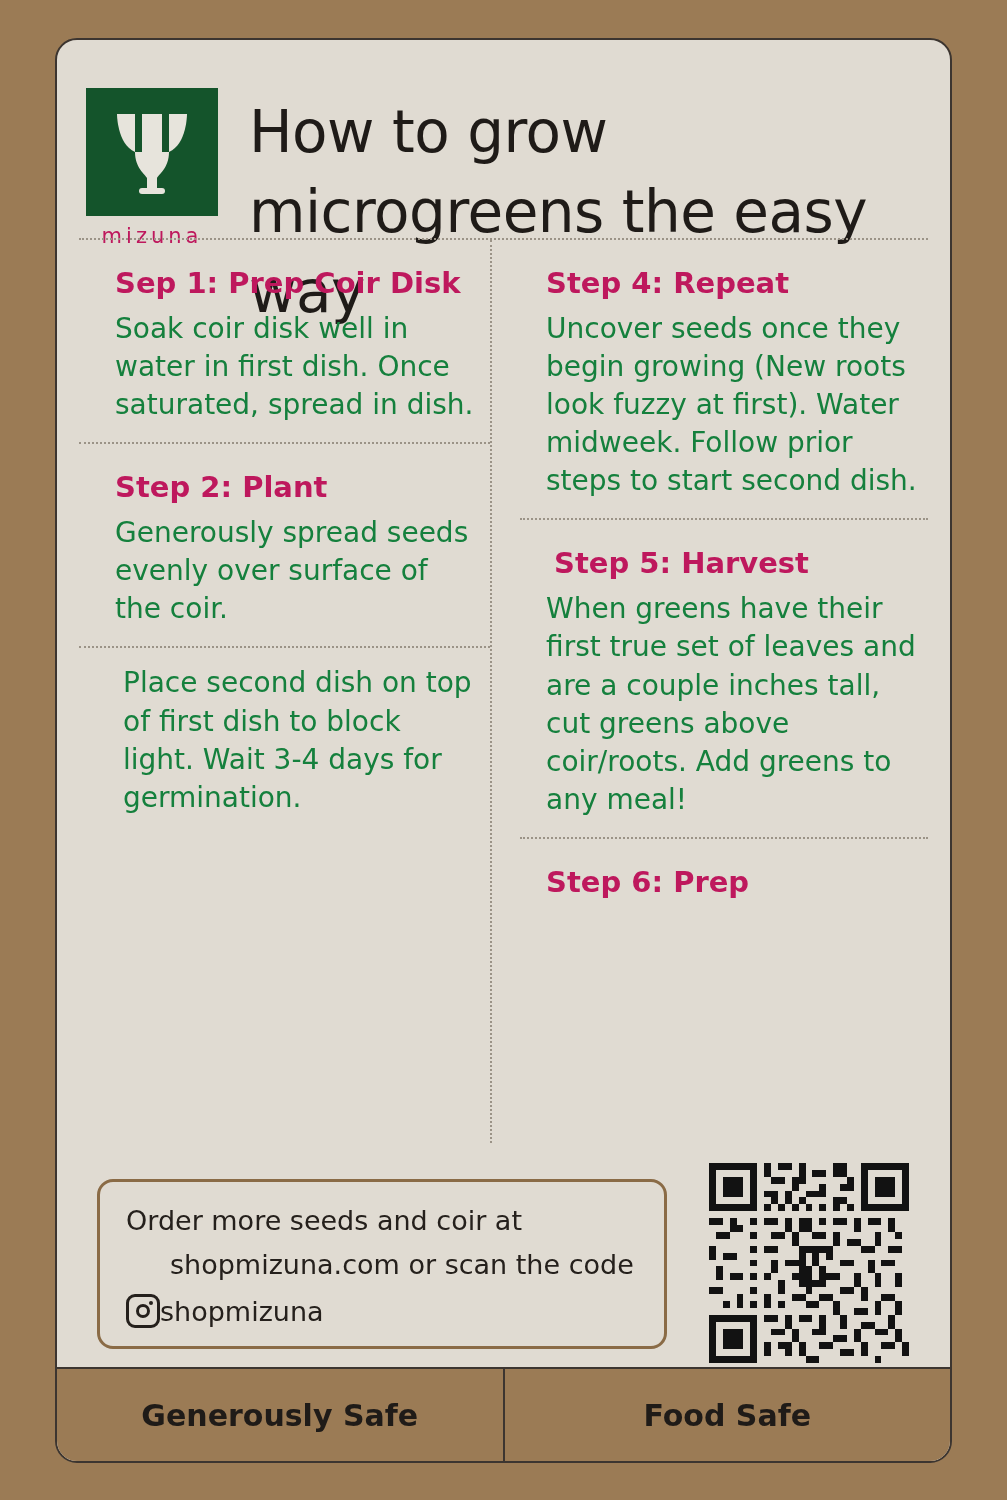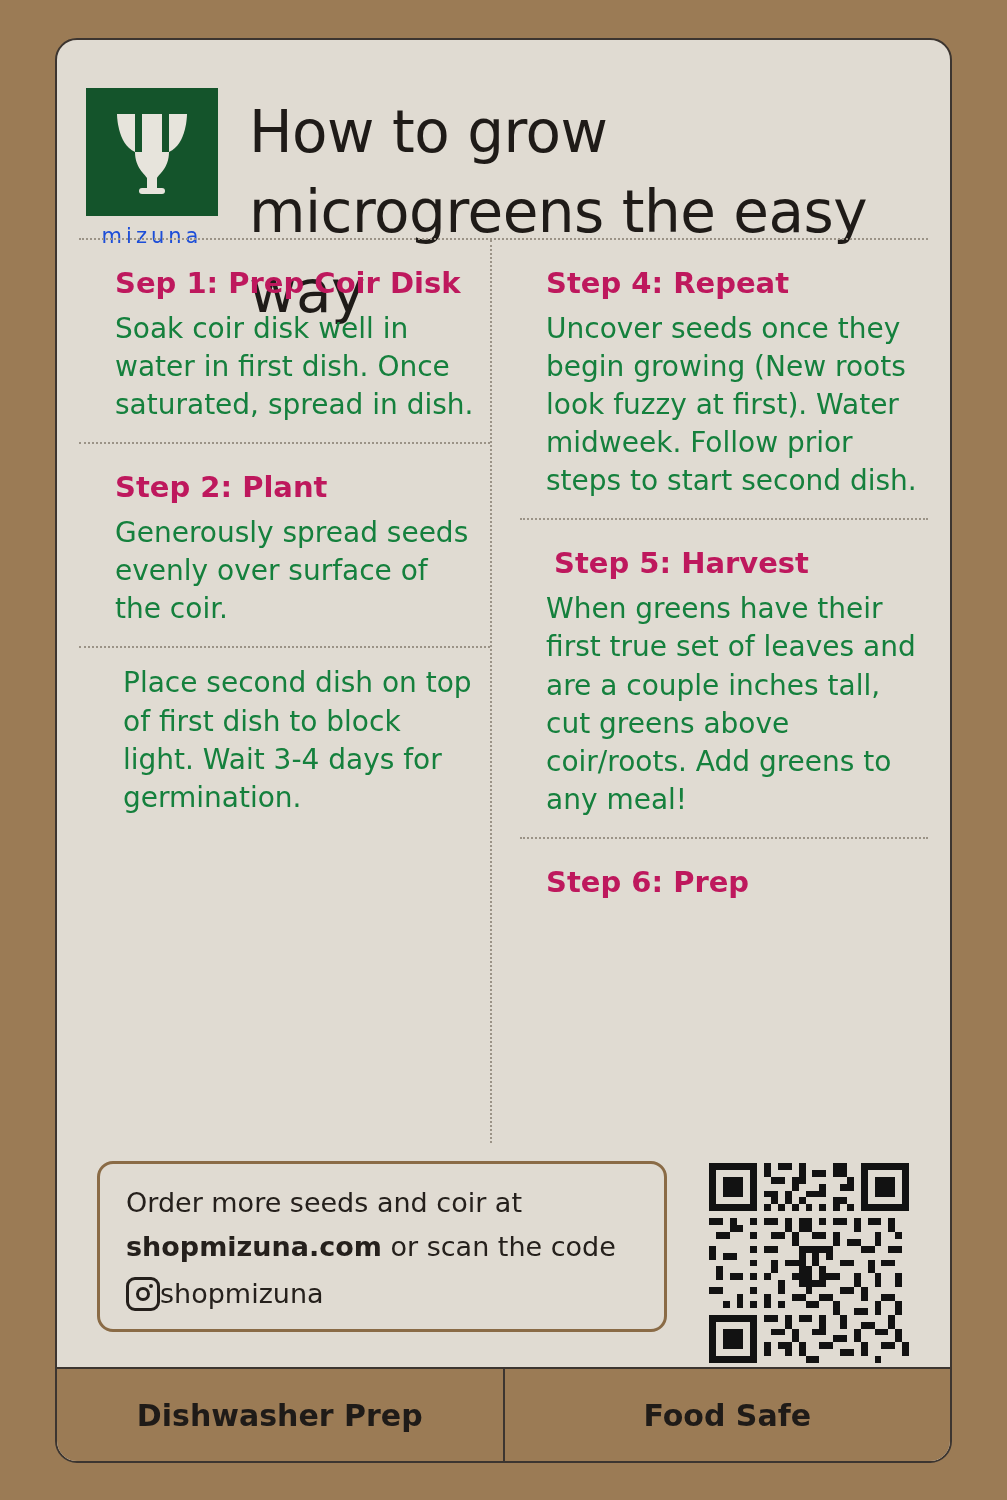--- a/index.html
+++ b/index.html
@@ -51,21 +51,21 @@
     margin: 0 auto;
   }
   .tulip {
     position: absolute;
     left: 50%;
     top: 50%;
     transform: translate(-50%, -50%);
   }
   .logo-word {
     margin-top: 8px;
-    color: #1d4ed8;
+    color: #be185d;
     font-size: 21px;
     letter-spacing: 4px;
     font-family: "DejaVu Sans", "Liberation Sans", sans-serif;
   }
   .title {
     margin-left: 28px;
     font-size: 58px;
     line-height: 1.38;
     color: #1f1b18;
     font-weight: 400;
@@ -115,39 +115,39 @@
     font-size: 28px;
     line-height: 1.36;
     color: #15803d;
     font-weight: 400;
   }
   .indent-1 { padding-left: 8px; }
 
   
   .bottom-area {
     display: flex;
-    align-items: flex-start;
+    align-items: center;
     padding: 14px 22px 0 22px;
     margin-top: 4px;
   }
   .order-box {
     width: 570px;
     border: 3px solid #8a6b46;
     border-radius: 16px;
     padding: 20px 24px 18px 26px;
     box-sizing: border-box;
     margin-left: 18px;
   }
   .order-box p {
     margin: 0 0 6px 0;
     font-size: 27px;
     line-height: 1.42;
     color: #25201c;
   }
-  .order-box b { font-weight: bold; }
+  .order-box b { font-weight: normal; margin-left: 44px; }
   .handle-row {
     display: flex;
     align-items: center;
     gap: 0;
     margin-top: 10px;
   }
   .ig-icon {
     width: 34px;
     height: 34px;
     border: 3px solid #25201c;
@@ -419,17 +419,17 @@
         <g fill="#e0dbd2">
           <rect x="14" y="13" width="1" height="2"></rect>
             <rect x="16" y="13" width="1" height="2"></rect>
           <rect x="15" y="15" width="1" height="2"></rect>
         </g>
       </svg>
     </div>
   </div>
 
   <div class="footer">
-    <div class="footer-cell left">Dishwasher Prep</div>
+    <div class="footer-cell left">Generously Safe</div>
     <div class="footer-cell">Food Safe</div>
   </div>
 
 </div>
 
 </body></html>

